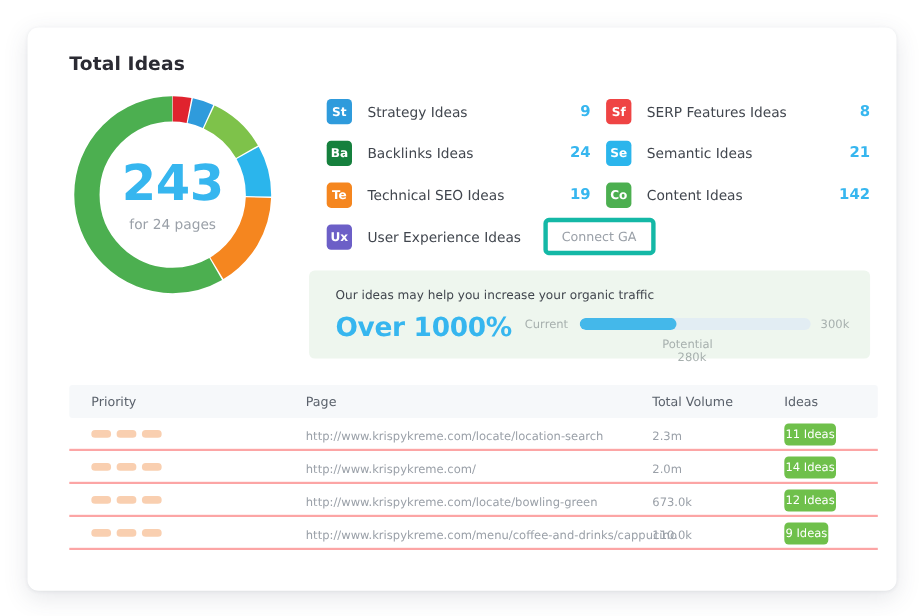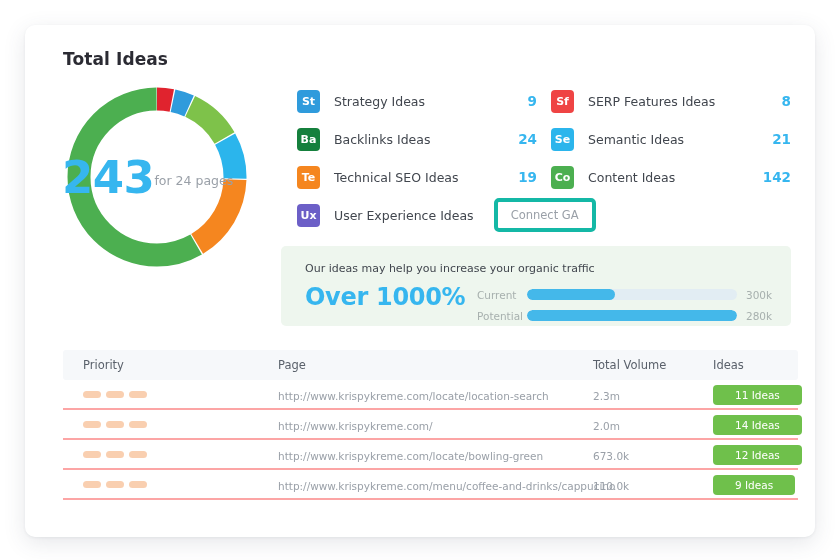--- a/index.html
+++ b/index.html
@@ -24,21 +24,21 @@
     position: absolute; left: 38px; top: 24px;
     font-size: 17px; font-weight: bold; color: #2b2b33;
     letter-spacing: .1px;
   }
 
   
   .donut-wrap { position: absolute; left: 37px; top: 57px; width: 190px; height: 190px; }
   .donut-svg { display: block; }
   .donut-center {
     position: absolute; left: 0; top: 0; width: 190px; height: 190px;
-    display: flex; align-items: center; 
+    display: flex; flex-direction: column; align-items: center; justify-content: center;
   }
   .donut-total { font-size: 45px; font-weight: bold; color: #36b6ef; line-height: 1; letter-spacing: -0.5px;}
   .donut-sub { font-size: 12.5px; color: #9aa0a8; margin-top: 7px; }
 
   
   .legend { position: absolute; left: 256px; top: 57px; width: 510px; }
   .legend-col { position: absolute; top: 0; }
   .legend-col.left  { left: 16px;   width: 240px; }
   .legend-col.right { left: 270px; width: 240px; }
 
@@ -66,21 +66,21 @@
     width: 510px; height: 80px;
     background: #eef6ee; border-radius: 5px;
   }
   .banner-title { position: absolute; left: 24px; top: 16px; font-size: 11px; color: #41464e; }
   .banner-pct {
     position: absolute; left: 24px; top: 37px;
     font-size: 24px; font-weight: bold; color: #36b6ef; letter-spacing: -.3px;
   }
   .bars { position: absolute; left: 196px; top: 40px; width: 300px; }
   .bar-row { display: flex; align-items: center; height: 17px; }
-  .bar-row + .bar-row { margin-top: 4px; }
+  .bar-row + .bar-row { margin-top: 4px; flex-direction: column; }
   .bar-name { width: 50px; font-size: 10.5px; color: #a7b0ae; flex: 0 0 auto; }
   .bar-track {
     position: relative; height: 11px; border-radius: 6px;
     background: #e2edf3; flex: 1 1 auto; overflow: hidden;
   }
   .bar-fill { position: absolute; left: 0; top: 0; height: 100%; border-radius: 6px; background: #44b8ea; }
   .bar-val { width: 40px; text-align: left; padding-left: 9px; font-size: 10.5px; color: #a7b0ae; flex: 0 0 auto; }
 
   
   .table { position: absolute; left: 38px; top: 325px; width: 735px; }
@@ -97,21 +97,21 @@
   .c-page     { width: 315px; flex: 0 0 auto; }
   .c-volume   { width: 120px; flex: 0 0 auto; }
   .c-ideas    { width: 85px;  flex: 0 0 auto; }
 
   .prio { display: flex; gap: 5px; }
   .prio span { display: block; width: 18px; height: 7px; border-radius: 3.5px; background: #f9cfb0; }
   .url { font-size: 10.5px; color: #9aa0a8; white-space: nowrap; }
   .vol { font-size: 10.5px; color: #9aa0a8; }
   .chip {
     display: inline-block; background: #6fc04b; color: #fff;
-    font-size: 10.5px; border-radius: 4px; padding: 4px 22px; white-space: nowrap;
+    font-size: 10.5px; border-radius: 4px; padding: 4px 1px; white-space: nowrap;
   }
 </style>
 </head>
 <body>
 
 <div id="root">
   <div class="card">
 
     <div class="page-title">Total Ideas</div>
 

